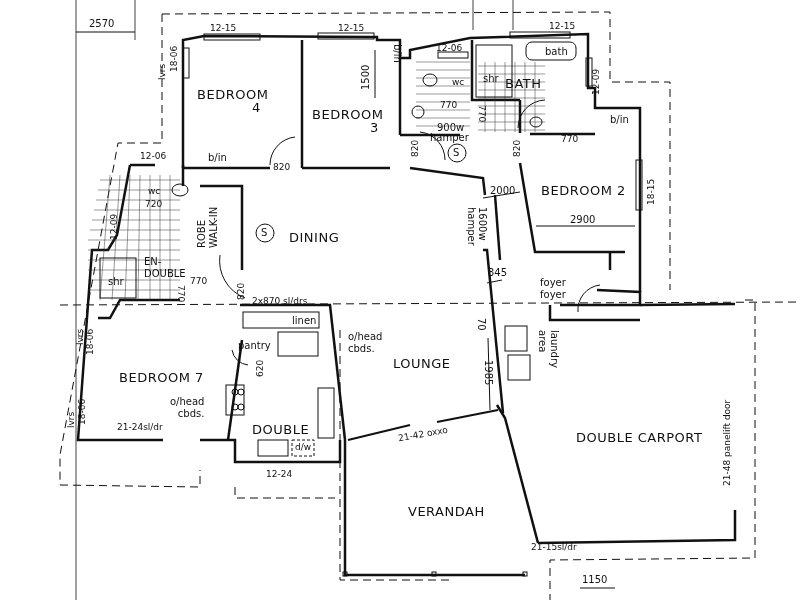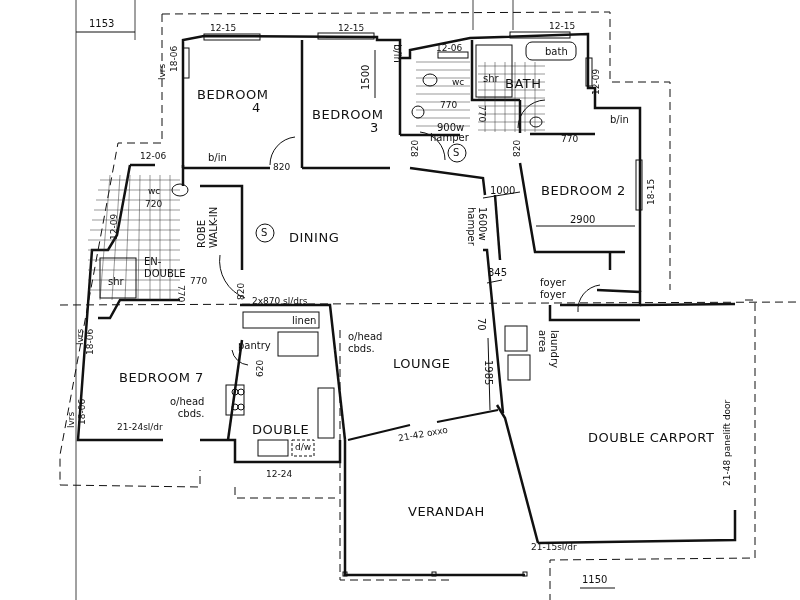--- a/index.html
+++ b/index.html
@@ -163,21 +163,21 @@
   <span>BEDROOM</span><br>
   <span style="margin-left:58px">3</span>
 </div>
 <div class="lbl big" style="left:505px;top:77px">BATH</div>
 <div class="lbl big" style="left:541px;top:184px">BEDROOM 2</div>
 <div class="lbl big" style="left:289px;top:231px">DINING</div>
 <div class="lbl big" style="left:393px;top:357px">LOUNGE</div>
 <div class="lbl big" style="left:119px;top:371px">BEDROOM 7</div>
 <div class="lbl big" style="left:252px;top:423px">DOUBLE</div>
 <div class="lbl big" style="left:408px;top:505px">VERANDAH</div>
-<div class="lbl big" style="left:588px;top:431px">DOUBLE CARPORT</div>
+<div class="lbl big" style="left:576px;top:431px">DOUBLE CARPORT</div>
 
 <div class="lbl sm" style="left:144px;top:256px;line-height:1.2">
   <span>EN-</span><br>
   <span>DOUBLE</span>
 </div>
 <div class="lbl sm rot90" style="left:196px;top:248px;line-height:1.2">
   <span>ROBE</span><br>
   <span>WALK-IN</span>
 </div>
 <div class="lbl sm" style="left:540px;top:277px;line-height:1.2">
@@ -213,21 +213,21 @@
   <span>900w</span><br>
   <span style="margin-left:-7px">hamper</span>
 </div>
 <div class="lbl sm rot90r" style="left:488px;top:207px;line-height:1.1">
   <span>1600w</span><br>
   <span>hamper</span>
 </div>
 <div class="lbl sm" style="left:453px;top:148px">S</div>
 <div class="lbl sm" style="left:261px;top:228px">S</div>
 
-<div class="lbl sm" style="left:89px;top:19px">1153</div>
+<div class="lbl sm" style="left:89px;top:19px">2570</div>
 <div class="lbl sm" style="left:582px;top:575px">1150</div>
 <div class="lbl xs" style="left:210px;top:24px">12-15</div>
 <div class="lbl xs" style="left:338px;top:24px">12-15</div>
 <div class="lbl xs" style="left:436px;top:44px">12-06</div>
 <div class="lbl xs" style="left:549px;top:22px">12-15</div>
 <div class="lbl xs rot90" style="left:592px;top:95px">12-09</div>
 <div class="lbl xs rot90" style="left:647px;top:205px">18-15</div>
 <div class="lbl xs rot90" style="left:170px;top:72px">18-06</div>
 <div class="lbl xs rot90" style="left:158px;top:80px">lvrs</div>
 <div class="lbl xs" style="left:140px;top:152px">12-06</div>
@@ -241,21 +241,21 @@
 <div class="lbl xs rot90" style="left:411px;top:157px">820</div>
 <div class="lbl xs rot90" style="left:513px;top:157px">820</div>
 <div class="lbl xs rot90" style="left:237px;top:300px">820</div>
 <div class="lbl xs" style="left:440px;top:101px">770</div>
 <div class="lbl xs rot90r" style="left:486px;top:105px">770</div>
 <div class="lbl xs" style="left:561px;top:135px">770</div>
 <div class="lbl xs" style="left:190px;top:277px">770</div>
 <div class="lbl xs rot90r" style="left:185px;top:285px">770</div>
 <div class="lbl xs" style="left:145px;top:200px">720</div>
 <div class="lbl xs rot90" style="left:256px;top:377px">620</div>
-<div class="lbl sm" style="left:490px;top:186px">1000</div>
+<div class="lbl sm" style="left:490px;top:186px">2000</div>
 <div class="lbl sm" style="left:570px;top:215px">2900</div>
 <div class="lbl sm" style="left:488px;top:268px">345</div>
 <div class="lbl sm rot90r" style="left:486px;top:318px">70</div>
 <div class="lbl sm rot90r" style="left:493px;top:360px">1985</div>
 <div class="lbl xs" style="left:252px;top:297px">2x870 sl/drs</div>
 <div class="lbl xs" style="left:117px;top:423px">21-24sl/dr</div>
 <div class="lbl xs" style="left:266px;top:470px">12-24</div>
 <div class="lbl xs" style="left:398px;top:430px;transform:rotate(-10deg)">21-42 oxxo</div>
 <div class="lbl xs" style="left:531px;top:543px">21-15sl/dr</div>
 <div class="lbl xs rot90" style="left:723px;top:486px">21-48 panelift door</div>

